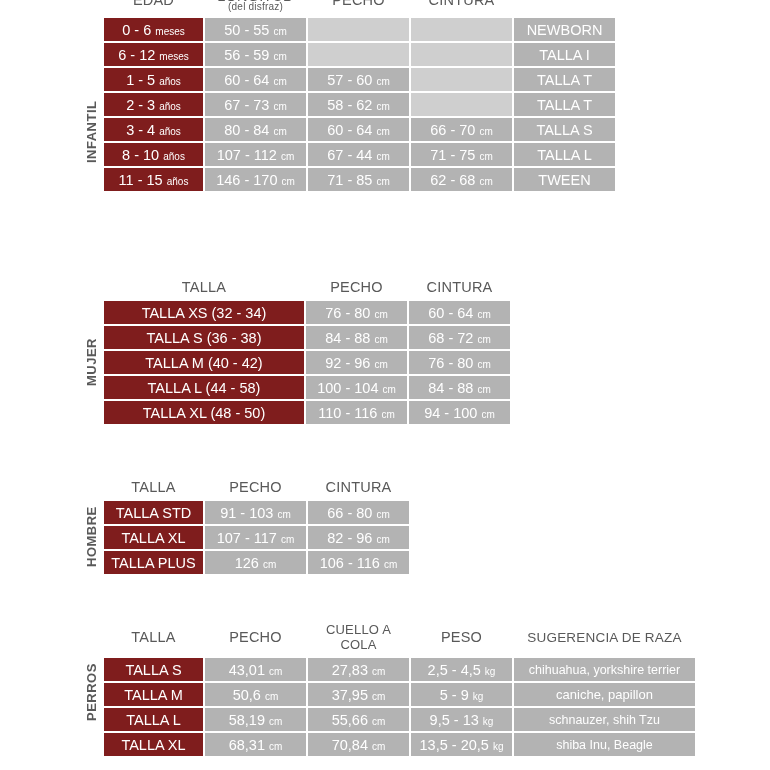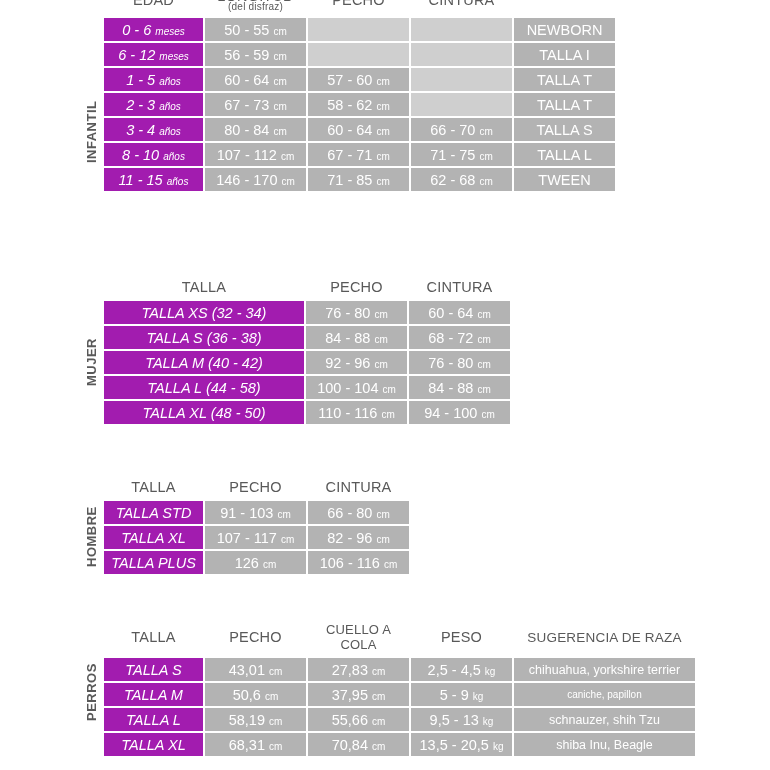--- a/index.html
+++ b/index.html
@@ -52,21 +52,21 @@
   }
   table.grid td {
     text-align: center;
     vertical-align: middle;
     font-size: 14.5px;
     color: #ffffff;
     height: 23px;
     padding: 0 4px;
     white-space: nowrap;
   }
-  td.dark  { background: #a21caf; font-style: italic; }
+  td.dark  { background: #7f1d1d; }
   td.light { background: #b3b3b3; }
   td.empty { background: #cfcfcf; }
   .u { font-size: 10px; }
 
   
   .t-infantil td, .t-infantil th { }
 </style>
 </head>
 <body>
 
@@ -123,21 +123,21 @@
         <tr>
           <td class="dark"><span>3 - 4</span> <span class="u">años</span></td>
           <td class="light"><span>80 - 84</span> <span class="u">cm</span></td>
           <td class="light"><span>60 - 64</span> <span class="u">cm</span></td>
           <td class="light"><span>66 - 70</span> <span class="u">cm</span></td>
           <td class="light"><span>TALLA S</span></td>
         </tr>
         <tr>
           <td class="dark"><span>8 - 10</span> <span class="u">años</span></td>
           <td class="light"><span>107 - 112</span> <span class="u">cm</span></td>
-          <td class="light"><span>67 - 71</span> <span class="u">cm</span></td>
+          <td class="light"><span>67 - 44</span> <span class="u">cm</span></td>
           <td class="light"><span>71 - 75</span> <span class="u">cm</span></td>
           <td class="light"><span>TALLA L</span></td>
         </tr>
         <tr>
           <td class="dark"><span>11 - 15</span> <span class="u">años</span></td>
           <td class="light"><span>146 - 170</span> <span class="u">cm</span></td>
           <td class="light"><span>71 - 85</span> <span class="u">cm</span></td>
           <td class="light"><span>62 - 68</span> <span class="u">cm</span></td>
           <td class="light"><span>TWEEN</span></td>
         </tr>
@@ -250,21 +250,21 @@
           <td class="light"><span>43,01</span> <span class="u">cm</span></td>
           <td class="light"><span>27,83</span> <span class="u">cm</span></td>
           <td class="light"><span>2,5 - 4,5</span> <span class="u">kg</span></td>
           <td class="light" style="font-size:12.5px"><span>chihuahua, yorkshire terrier</span></td>
         </tr>
         <tr>
           <td class="dark"><span>TALLA M</span></td>
           <td class="light"><span>50,6</span> <span class="u">cm</span></td>
           <td class="light"><span>37,95</span> <span class="u">cm</span></td>
           <td class="light"><span>5 - 9</span> <span class="u">kg</span></td>
-          <td class="light" style="font-size:10px"><span>caniche, papillon</span></td>
+          <td class="light" style="font-size:13px"><span>caniche, papillon</span></td>
         </tr>
         <tr>
           <td class="dark"><span>TALLA L</span></td>
           <td class="light"><span>58,19</span> <span class="u">cm</span></td>
           <td class="light"><span>55,66</span> <span class="u">cm</span></td>
           <td class="light"><span>9,5 - 13</span> <span class="u">kg</span></td>
           <td class="light" style="font-size:12.5px"><span>schnauzer, shih Tzu</span></td>
         </tr>
         <tr>
           <td class="dark"><span>TALLA XL</span></td>

